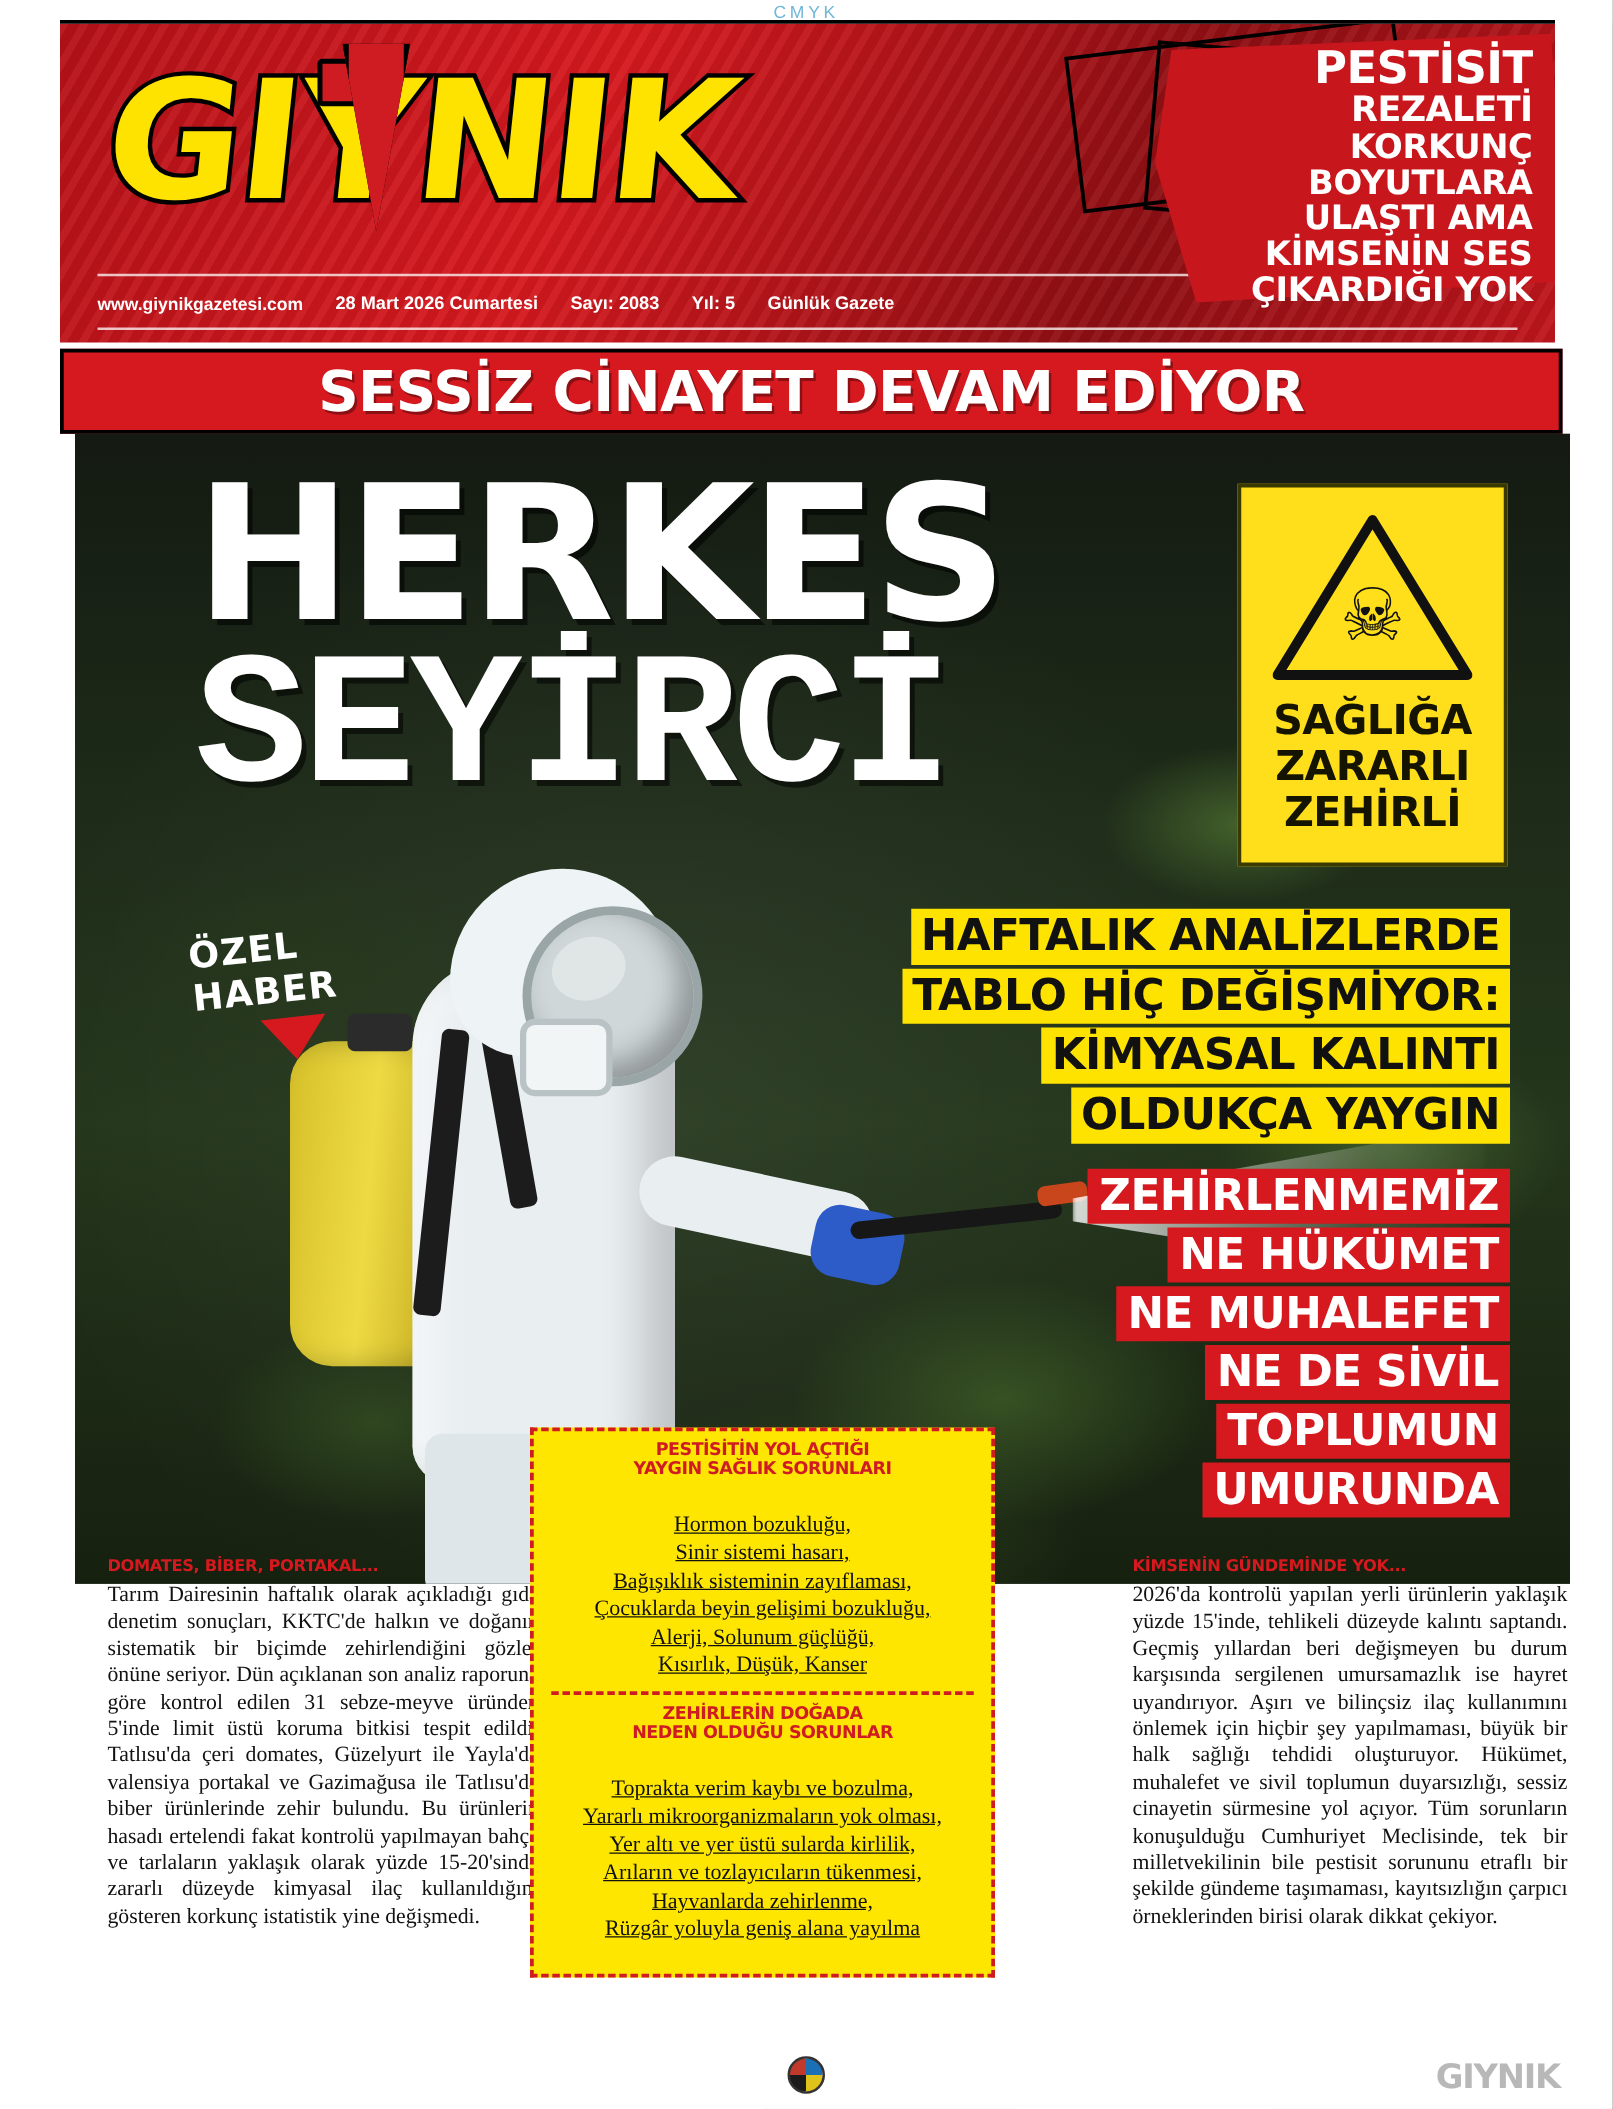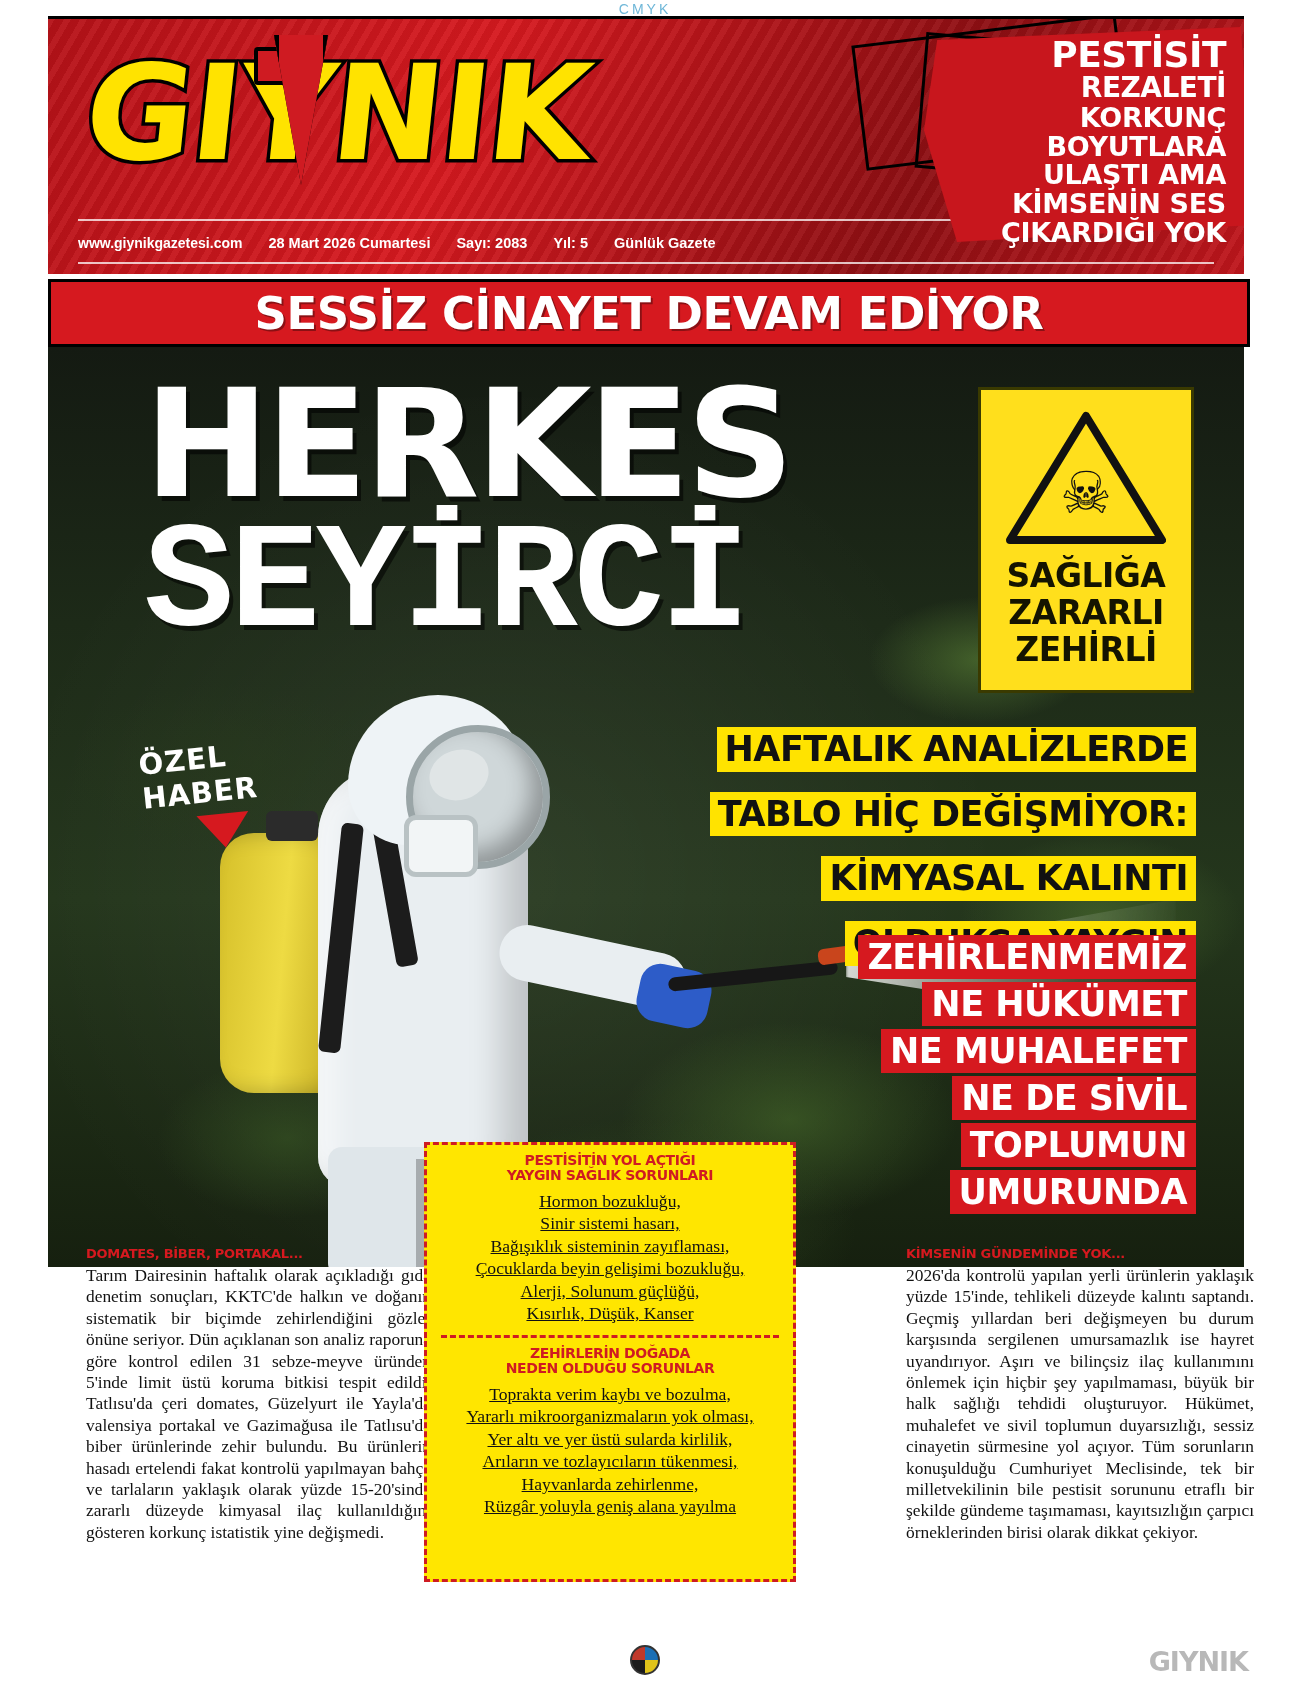--- a/index.html
+++ b/index.html
@@ -48,21 +48,21 @@
   .teaser .tt .l2{font-size:28px;letter-spacing:-.5px;margin-bottom:2px;}
   .teaser .tt .sm{font-size:27px;letter-spacing:-.3px;line-height:1.06;}
 
   
   .banner{position:absolute;left:48px;top:279px;width:1196px;height:62px;background:#d6191f;border:3px solid #000;
     display:flex;align-items:center;justify-content:center;}
   .banner span{font-family:"DejaVu Sans", sans-serif;font-weight:bold;color:#fff;font-size:45px;letter-spacing:-.5px;
     text-shadow:2px 2px 0 rgba(0,0,0,.35);}
 
   
-  .mainblock{position:absolute;left:48px;top:347px;width:1196px;height:920px;background:#0a0a0a;overflow:hidden;}
+  .mainblock{position:absolute;left:60px;top:347px;width:1196px;height:920px;background:#0a0a0a;overflow:hidden;}
   .photo{position:absolute;left:0;top:0;width:100%;height:100%;
     background:
       radial-gradient(circle at 38% 58%, rgba(255,255,255,.06), transparent 55%),
       linear-gradient(180deg,#141a12 0%,#1d2a18 30%,#24361c 60%,#16200f 100%);}
   .foliage{position:absolute;inset:0;
     background:
       radial-gradient(ellipse 160px 90px at 78% 34%, rgba(98,140,58,.55), transparent 70%),
       radial-gradient(ellipse 200px 120px at 88% 62%, rgba(86,126,52,.5), transparent 70%),
       radial-gradient(ellipse 240px 140px at 62% 84%, rgba(74,112,44,.55), transparent 70%),
       radial-gradient(ellipse 180px 110px at 20% 86%, rgba(60,92,38,.55), transparent 72%),
@@ -110,40 +110,40 @@
 
   
   .ozel{position:absolute;left:92px;top:390px;width:210px;transform:rotate(-6deg);}
   .ozel .t1{color:#fff;font-family:"DejaVu Sans", sans-serif;font-weight:bold;font-size:29px;letter-spacing:1px;}
   .ozel .t2{color:#fff;font-family:"DejaVu Sans", sans-serif;font-weight:bold;font-size:29px;letter-spacing:1px;}
   .ozel .tri{position:absolute;left:52px;top:74px;width:0;height:0;border-left:26px solid transparent;border-right:26px solid transparent;border-top:34px solid #d6191f;}
 
   
   .subhead{position:absolute;right:48px;top:380px;width:520px;text-align:right;}
   .subhead .ln{display:inline-block;background:#ffe300;color:#111;font-family:"DejaVu Sans", sans-serif;font-weight:bold;
-    font-size:35px;line-height:1.22;padding:1px 8px;margin-bottom:20px;letter-spacing:-.5px;}
+    font-size:35px;line-height:1.22;padding:1px 8px;margin-bottom:3px;letter-spacing:-.5px;}
 
   
   .redhead{position:absolute;right:48px;top:588px;width:440px;text-align:right;}
   .redhead .ln{display:inline-block;background:#d6191f;color:#fff;font-family:"DejaVu Sans", sans-serif;font-weight:bold;
     font-size:35px;line-height:1.2;padding:1px 9px;margin-bottom:3px;letter-spacing:-.5px;}
 
   
   .cols{position:absolute;left:48px;top:1246px;width:1196px;height:380px;}
   .col{position:absolute;top:0;}
   .col-left{left:38px;width:345px;}
   .col-right{left:858px;width:348px;}
   .col h3{margin:0 0 4px 0;font-family:"DejaVu Sans", sans-serif;font-size:13px;color:#d6191f;letter-spacing:-.3px;}
   .col p{margin:0;font-family:"Liberation Serif", serif;font-size:17.4px;line-height:1.23;color:#111;text-align:justify;}
 
   
   .ybox{position:absolute;left:424px;top:1142px;width:372px;height:440px;background:#ffe600;border:3px dashed #cf1b22;
     padding:8px 10px;box-sizing:border-box;text-align:center;}
   .ybox .bt{font-family:"DejaVu Sans", sans-serif;font-weight:bold;color:#cf1b22;font-size:14px;line-height:1.1;letter-spacing:-.4px;}
-  .ybox ul{list-style:none;margin:6px 0 0 0;padding:0;}
+  .ybox ul{list-style:none;margin:24px 0 0 0;padding:0;}
   .ybox li{font-family:"Liberation Serif", serif;font-size:17.6px;color:#111;line-height:1.28;text-decoration:underline;}
   .ybox .divider{margin:10px 4px 8px 4px;border-top:3px dashed #cf1b22;}
 
   
   .footer{position:absolute;left:0;bottom:0;width:100%;height:58px;}
   .reg-mark{position:absolute;left:50%;transform:translateX(-50%);bottom:12px;width:26px;height:26px;border-radius:50%;
     background:conic-gradient(#1b6fb5 0 25%, #e0c31a 0 50%, #1b1b1b 0 75%, #c0392b 0 100%);border:2px solid #333;}
   .foot-logo{position:absolute;right:42px;bottom:10px;font-family:"DejaVu Sans", sans-serif;font-weight:bold;font-size:27px;
     color:#b8b8b8;letter-spacing:-1px;}
 </style>

